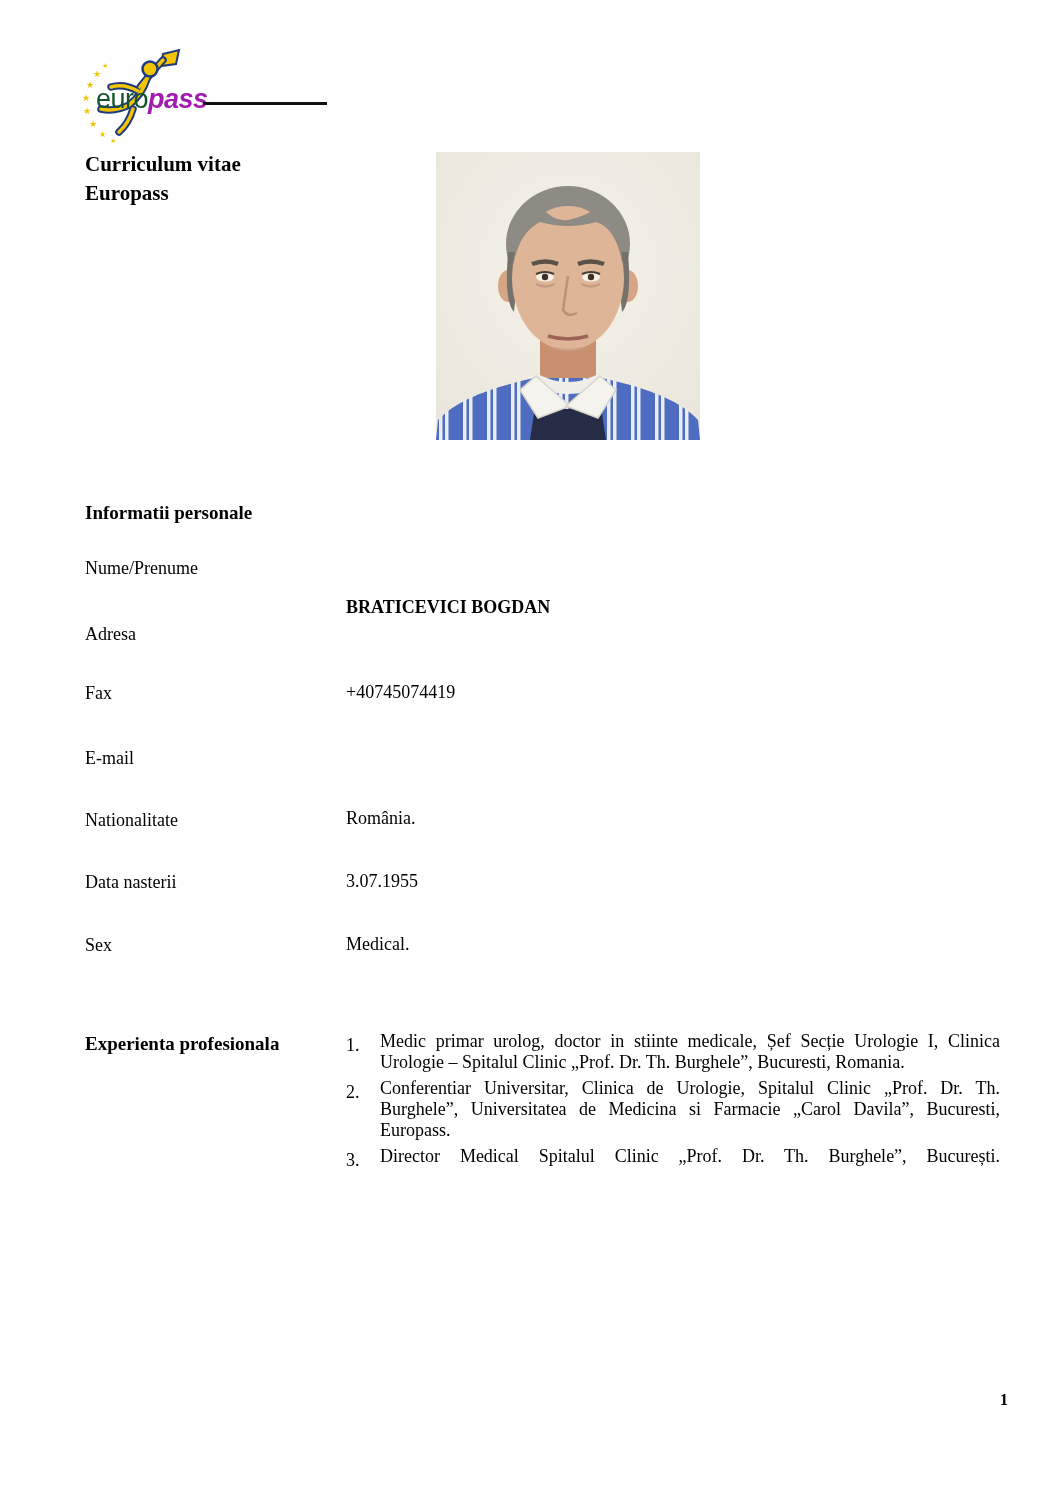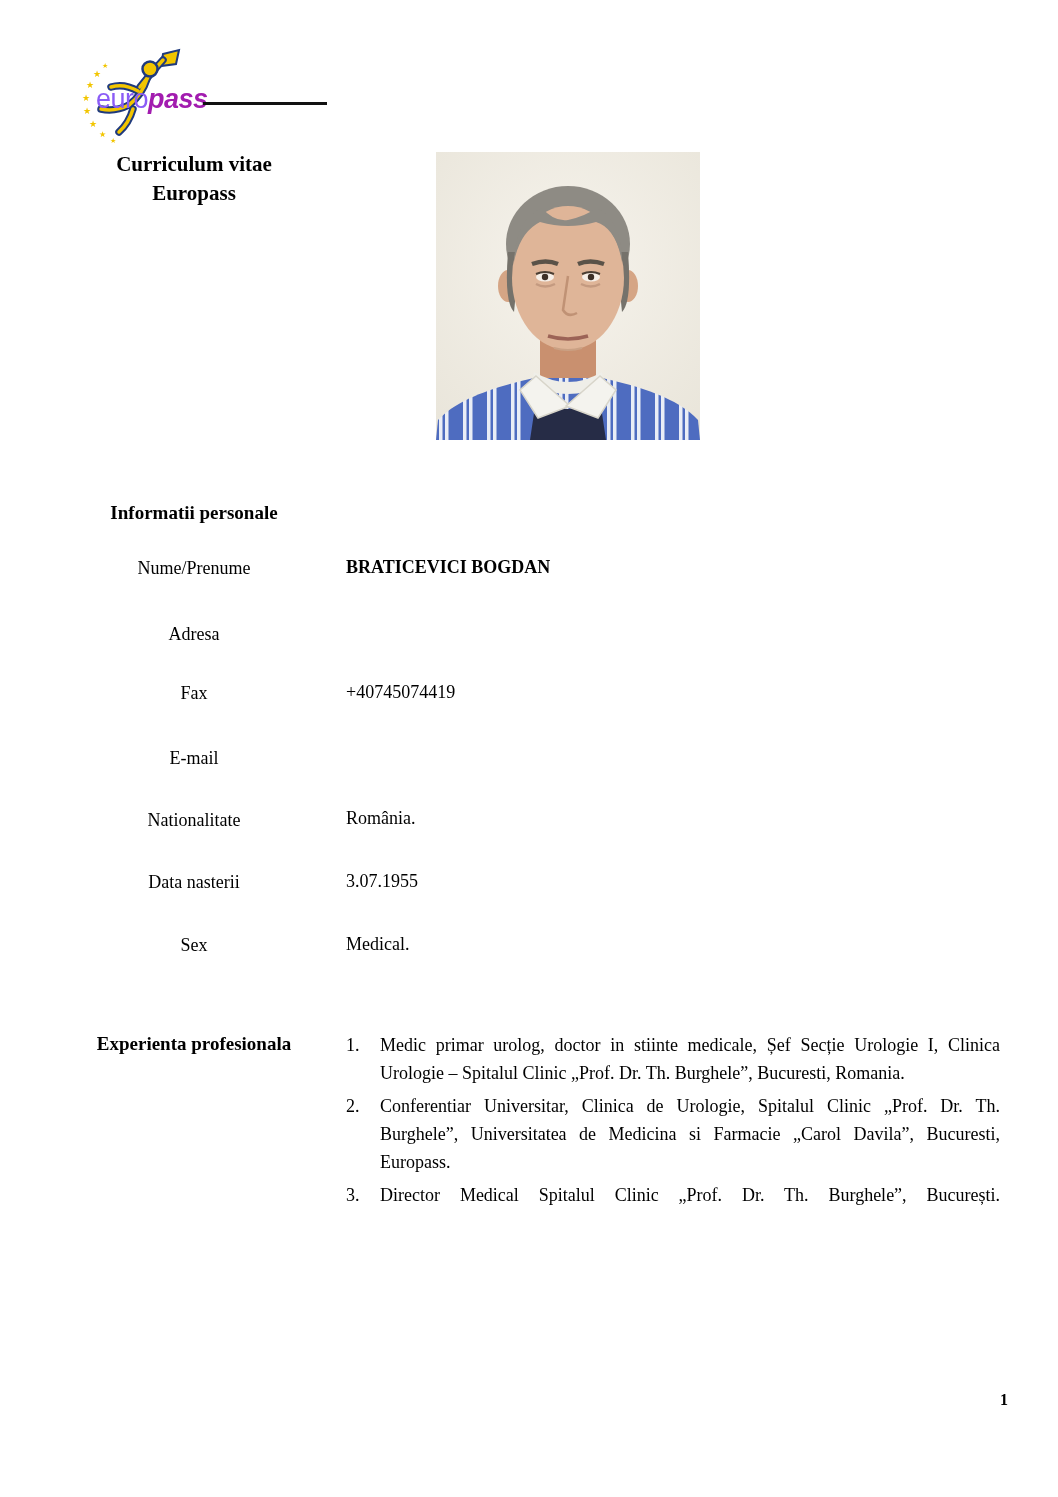--- a/index.html
+++ b/index.html
@@ -8,44 +8,44 @@
     background:#ffffff; overflow:hidden;
     font-family:"Liberation Serif", serif; color:#000;
   }
   
   .logo-svg { position:absolute; left:78px; top:46px; width:130px; height:100px; }
   .logo-text {
     position:absolute; left:96px; top:84px; width:140px;
     font-family:"Liberation Sans", sans-serif; font-size:27px; line-height:30px;
     letter-spacing:-0.5px; white-space:nowrap;
   }
-  .logo-euro { color:#8b5cf6; font-weight:400;text-align:right; }
+  .logo-euro { color:#14532d; font-weight:400;text-align:right; }
   .logo-pass { color:#a21caf; font-weight:bold; font-style:italic; }
   .logo-rule { position:absolute; left:203px; top:102px; width:124px; height:3px; background:#111; }
   
   .doc-title {
     position:absolute; left:85px; top:150px; width:218px;
-    text-align:center; font-weight:bold; font-size:21px; line-height:29px;
+    text-align:left; font-weight:bold; font-size:21px; line-height:29px;
   }
   
   .photo { position:absolute; left:436px; top:152px; width:264px; height:288px; }
   
   .lbl, .sec {
-    position:absolute; left:85px; width:218px; text-align:center;
+    position:absolute; left:85px; width:218px; text-align:left;
     font-size:18px; line-height:22px;
   }
   .sec { font-weight:bold; font-size:19px; }
   
   .val { position:absolute; left:346px; width:660px; font-size:18px; line-height:22px; }
-  .val.bold { font-weight:bold; }
+  .val.bold { font-weight:bold;margin-top:40px; }
   
   .exp-list { position:absolute; left:346px; top:1031px; width:658px; }
   .exp-item { display:flex; margin-bottom:5px; }
   .exp-num { width:34px; flex:0 0 34px; font-size:18px; line-height:29.5px; }
-  .exp-text { width:620px; flex:0 0 620px; font-size:18px; line-height:28px; text-align:justify; }
+  .exp-text { width:620px; flex:0 0 620px; font-size:18px; line-height:21px; text-align:justify; }
   .exp-text.stretch-last { text-align-last:justify; }
   .page-number { position:absolute; left:970px; top:1391px; width:38px; text-align:right; font-weight:bold; font-size:16px; }
 </style>
 </head>
 <body>
 
 <div class="page">
 
   <svg class="logo-svg" viewBox="0 0 130 100" aria-hidden="true">
     <g fill="#f2c500" font-size="9" font-family="DejaVu Sans, sans-serif">

